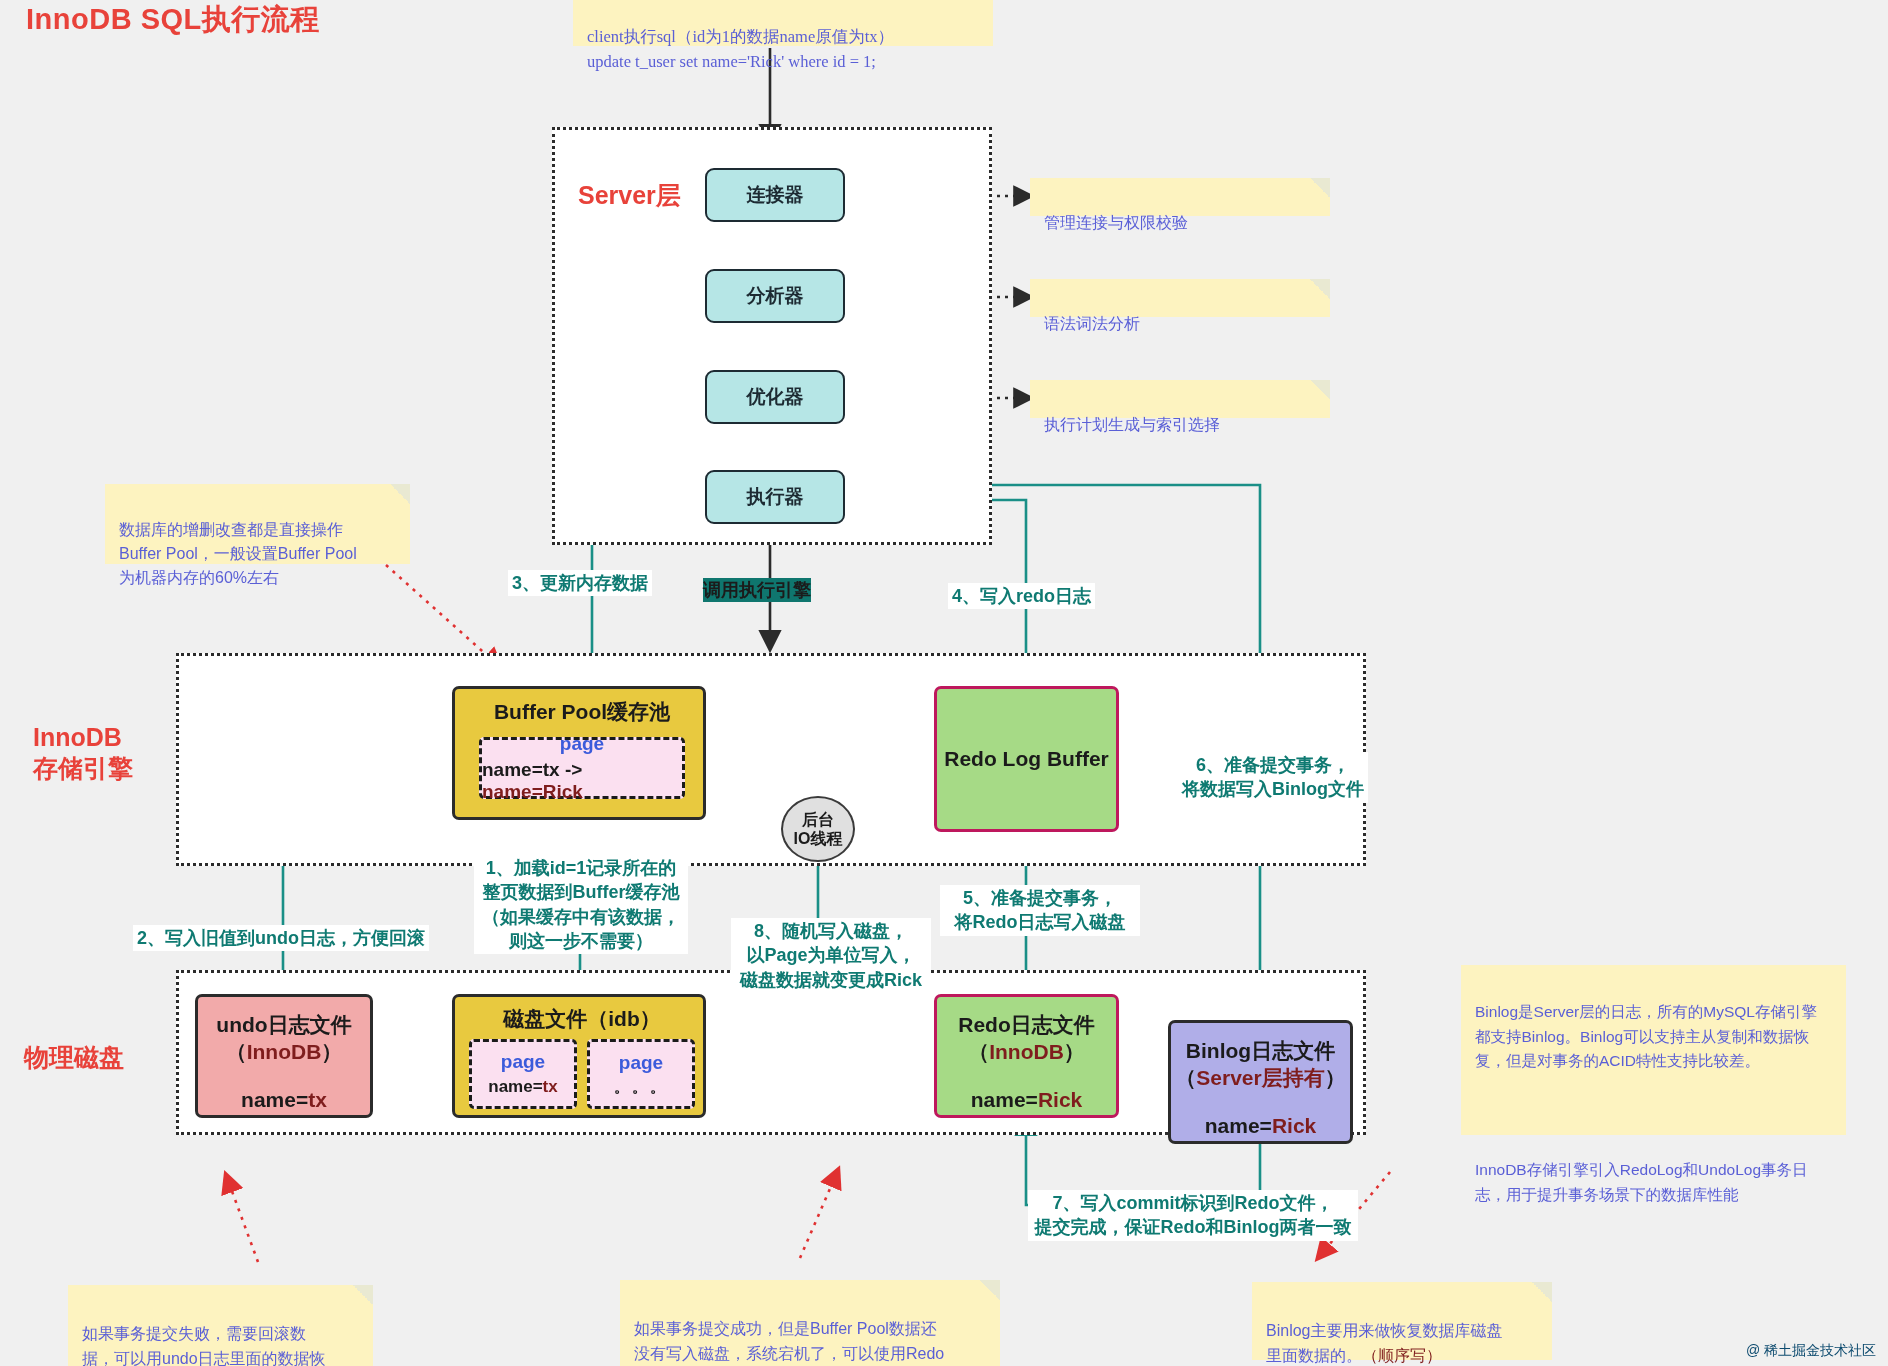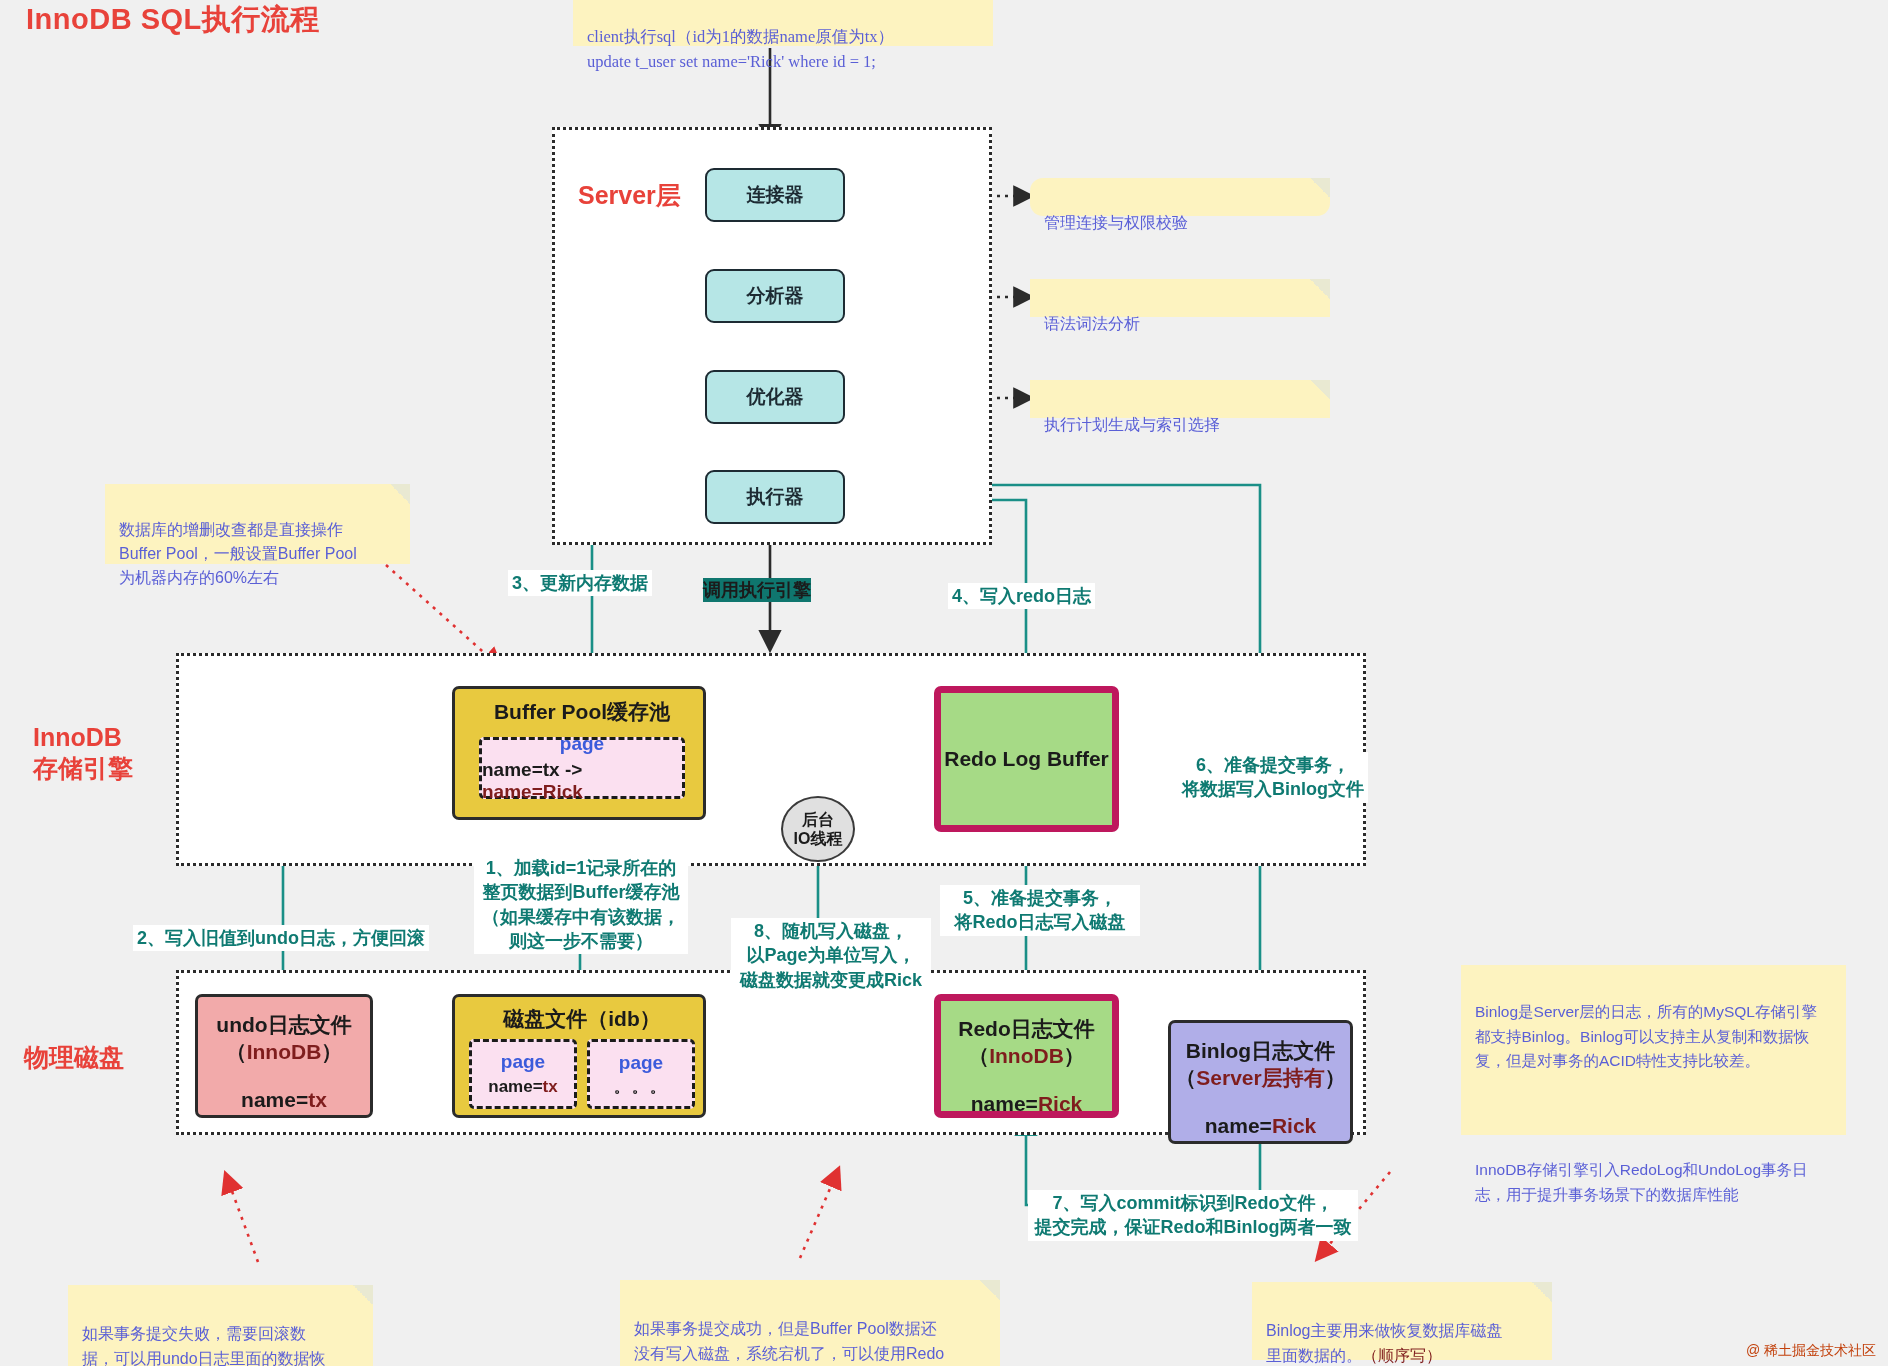--- a/index.html
+++ b/index.html
@@ -29,21 +29,21 @@
 
   
   .pbox{
     border:2.5px solid #1d2b33;border-radius:9px;
     display:flex;align-items:center;justify-content:center;
     font-size:19px;font-weight:bold;color:#1d2b33;
     text-align:center;line-height:1.25;
   }
   .cyan{background:#b6e6e6;}
   .yellowbox{background:#e8c93f;border:3px solid #2b2b2b;border-radius:7px;}
-  .greenbox{background:#a6da86;border:7px solid #be185d;border-radius:7px;}
+  .greenbox{background:#a6da86;border:3px solid #be185d;border-radius:7px;}
   .redbox{background:#f2aaaa;border:3px solid #2b2b2b;border-radius:7px;}
   .purplebox{background:#b0aee8;border:3px solid #2b2b2b;border-radius:7px;}
 
   .box-title{font-size:21px;font-weight:bold;color:#1b1b1b;}
   .filebox{
     display:flex;flex-direction:column;align-items:center;
     justify-content:flex-start;padding-top:14px;
   }
   .filebox .ln{font-size:21px;font-weight:bold;color:#1b1b1b;line-height:1.3;}
   .red-t{color:#7f1d1d;}
@@ -83,21 +83,21 @@
   }
   .step.center{text-align:center;}
   .plain{
     color:#1b1b1b;font-weight:bold;font-size:18px;background:#0f766e;
     white-space:nowrap;
   }
 
   svg.ov{position:absolute;left:0;top:0;width:1888px;height:1366px;pointer-events:none;}
 
   .watermark{
-    position:absolute;right:12px;bottom:6px;color:#c2410c;font-size:14px;margin-left:33px;
+    position:absolute;right:12px;bottom:6px;color:#0c4a6e;font-size:14px;margin-left:33px;
   }
 </style>
 </head>
 <body>
 
 <div id="stage">
 
   <svg class="ov" viewBox="0 0 1888 1366">
     <defs>
       <marker id="ah-dark" markerWidth="9" markerHeight="9" refX="7" refY="4.5" orient="auto">
@@ -165,21 +165,21 @@
   <div class="abs pbox cyan" style="left:705px;top:269px;width:140px;height:54px;">
     <span>分析器</span>
   </div>
   <div class="abs pbox cyan" style="left:705px;top:370px;width:140px;height:54px;">
     <span>优化器</span>
   </div>
   <div class="abs pbox cyan" style="left:705px;top:470px;width:140px;height:54px;">
     <span>执行器</span>
   </div>
 
-  <div class="abs note sans" style="left:1030px;top:178px;width:300px;height:38px;font-size:16px;padding-top:8px;border-radius:13px;">
+  <div class="abs note sans" style="left:1030px;top:178px;width:300px;height:38px;font-size:16px;padding-top:8px;">
     <span>管理连接与权限校验</span>
     <span class="fold"></span>
   </div>
   <div class="abs note sans" style="left:1030px;top:279px;width:300px;height:38px;font-size:16px;padding-top:8px;">
     <span>语法词法分析</span>
     <span class="fold"></span>
   </div>
   <div class="abs note sans" style="left:1030px;top:380px;width:300px;height:38px;font-size:16px;padding-top:8px;">
     <span>执行计划生成与索引选择</span>
     <span class="fold"></span>

